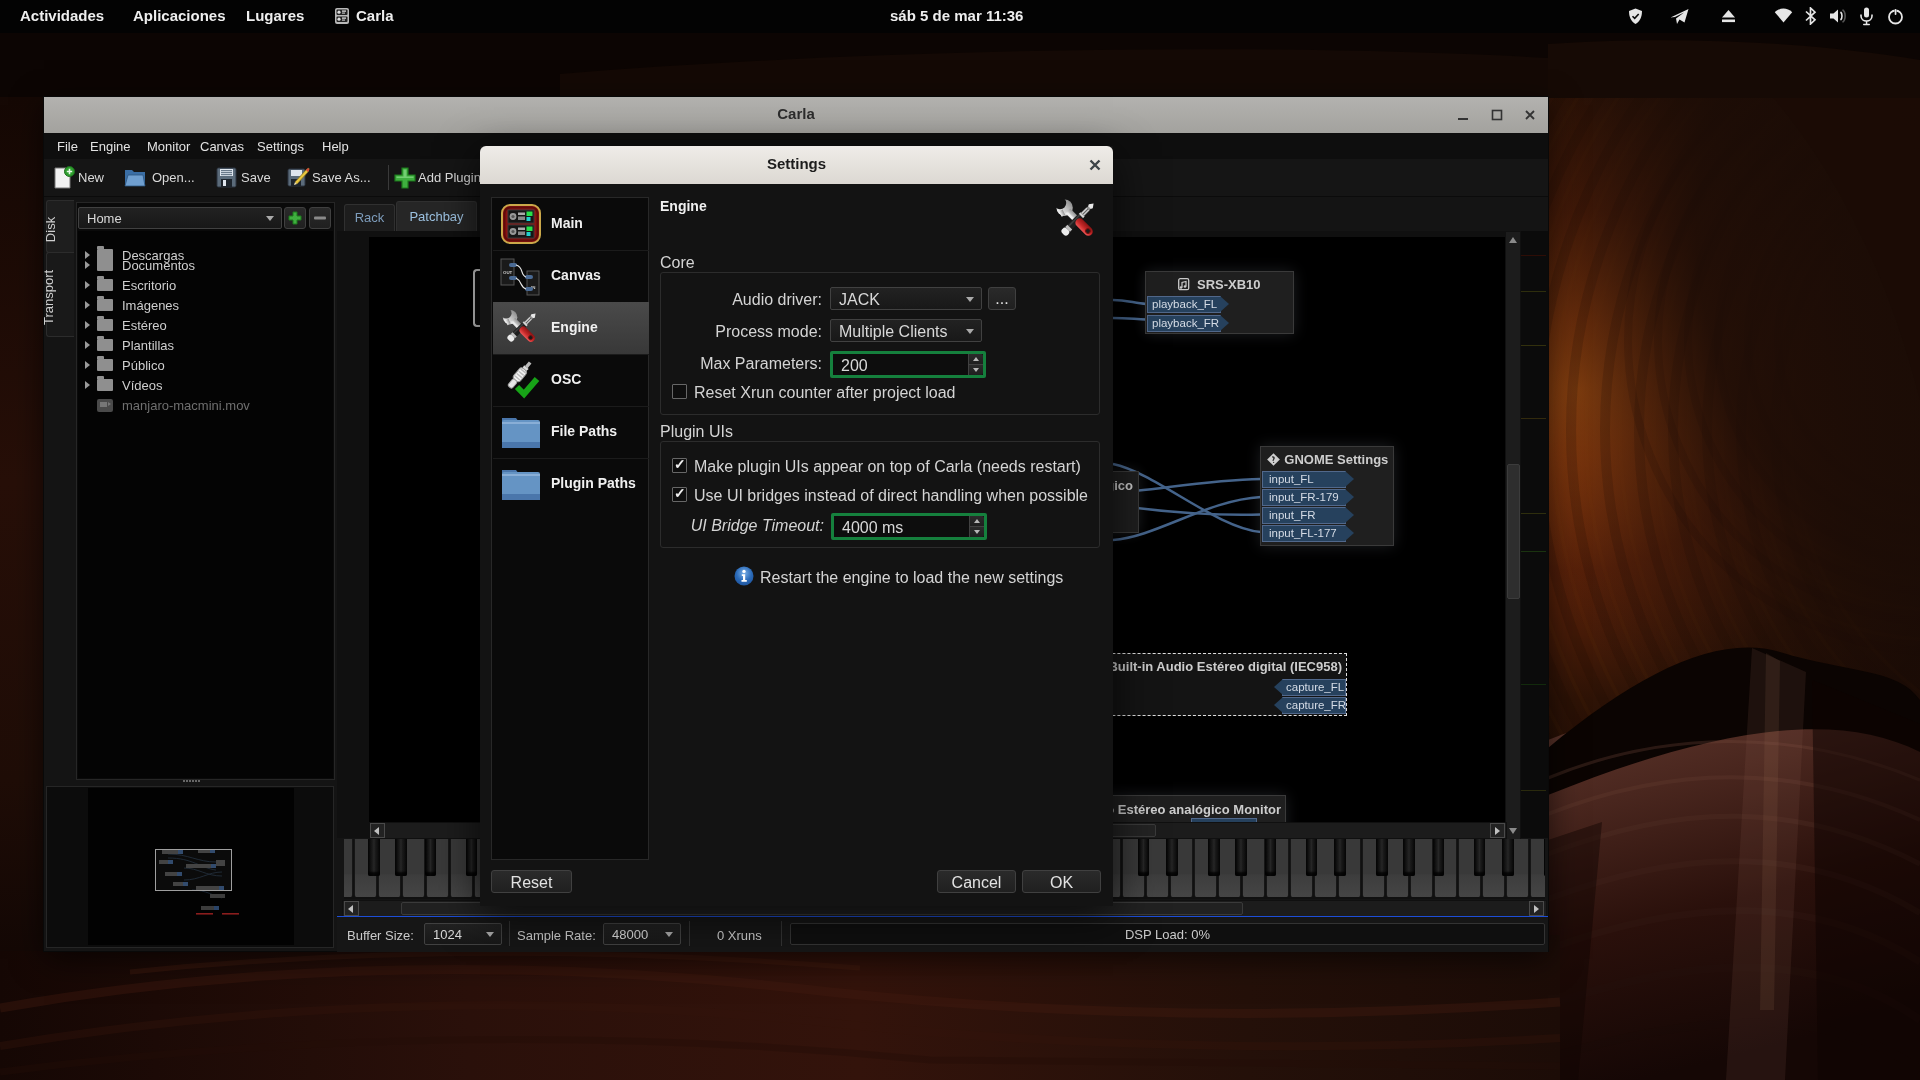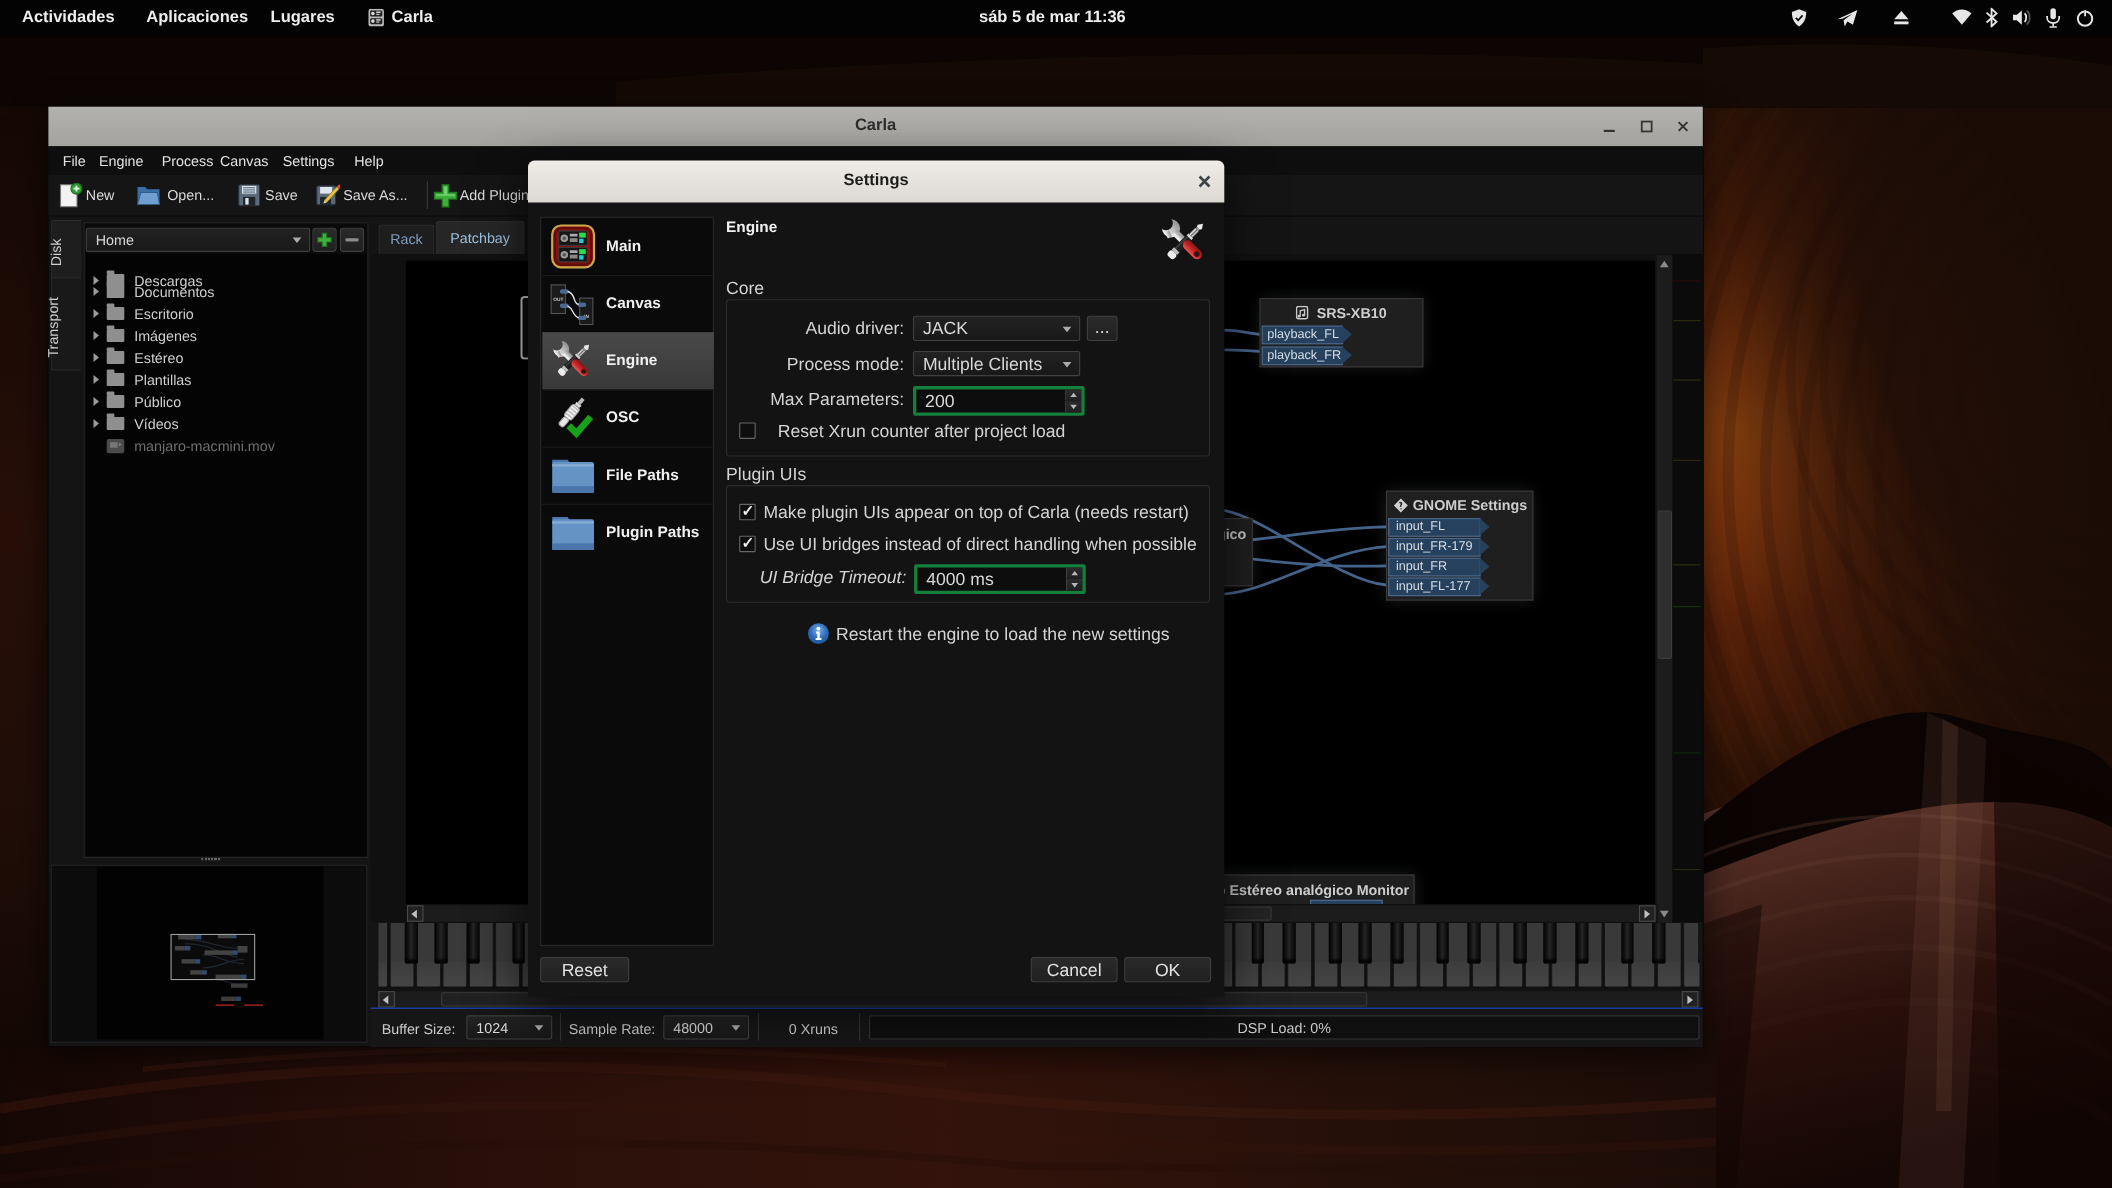--- a/index.html
+++ b/index.html
@@ -264,21 +264,21 @@
       <div class="t">Carla</div>
     <svg class="abs" style="left:1412px;top:10px;" width="80" height="16" viewBox="0 0 80 16">
       <rect x="2" y="11" width="10" height="2" fill="#333"></rect>
       <rect x="36.5" y="3.5" width="9" height="9" fill="none" stroke="#333" stroke-width="1.6"></rect>
       <path d="M70 4 L78 12 M78 4 L70 12" stroke="#333" stroke-width="1.8"></path>
     </svg>
   </div>
   <div id="menubar">
     <span style="left:13px;">File</span>
       <span style="left:46px;">Engine</span>
-    <span style="left:103px;">Process</span>
+    <span style="left:103px;">Monitor</span>
       <span style="left:156px;">Canvas</span>
     <span style="left:213px;">Settings</span>
       <span style="left:278px;">Help</span>
   </div>
   <div id="toolbar">
     <svg class="abs" style="left:8px;top:7px;" width="24" height="24" viewBox="0 0 24 24">
       <path d="M3 2 L14 2 L18 6 L18 22 L3 22 Z" fill="#f2f2f2" stroke="#777" stroke-width="1"></path>
       <path d="M14 2 L14 6 L18 6 Z" fill="#bbb"></path>
       <circle cx="17.5" cy="5.5" r="5" fill="#2e9e2e" stroke="#1c6e1c"></circle>
       <path d="M17.5 2.8 L17.5 8.2 M14.8 5.5 L20.2 5.5" stroke="#eafaea" stroke-width="1.6"></path>
@@ -476,20 +476,25 @@
               <path d="M6 4.5 C7.5 3.8 9 4.6 8.8 6.2 C8.6 7.4 7.8 7.6 7.9 8.8 L6.6 9 C6.3 7.8 7.2 7.3 7.2 6.4 C7.2 5.6 6.5 5.3 6 5.6 Z M7 10 L8 9.8 L8.3 10.9 L7.2 11.1 Z" fill="#333"></path>
             </svg>
           GNOME Settings</div>
         <div class="port r" style="left:1px;top:24px;width:82px;"><span style="margin-left:6px;">input_FL</span><span class="pt"></span></div>
         <div class="port r" style="left:1px;top:42px;width:82px;"><span style="margin-left:6px;">input_FR-179</span><span class="pt"></span></div>
         <div class="port r" style="left:1px;top:60px;width:82px;"><span style="margin-left:6px;">input_FR</span><span class="pt"></span></div>
         <div class="port r" style="left:1px;top:78px;width:82px;"><span style="margin-left:6px;">input_FL-177</span><span class="pt"></span></div>
       </div>
       <div class="node" style="left:641px;top:234px;width:127px;height:60px;">
         <div style="position:absolute;right:5px;top:6px;white-space:nowrap;font-weight:bold;color:#cdcdcd;font-size:13px;">Built-in Audio Estéreo analógico</div>
+      </div>
+      <div class="node" style="left:693px;top:416px;width:283px;height:61px;background:#141414;border:1px dashed #e0e0e0;box-shadow:none;">
+        <div style="position:absolute;right:4px;top:5px;white-space:nowrap;font-weight:bold;color:#cdcdcd;font-size:13px;">Built-in Audio Estéreo digital (IEC958)</div>
+        <div class="port l" style="left:219px;top:25px;width:62px;"><span style="margin-left:3px;">capture_FL</span><span class="pt"></span></div>
+        <div class="port l" style="left:219px;top:42.5px;width:62px;"><span style="margin-left:3px;">capture_FR</span><span class="pt"></span></div>
       </div>
       <div class="node" style="left:641px;top:558px;width:274px;height:43px;">
         <div style="position:absolute;right:4px;top:6px;white-space:nowrap;font-weight:bold;color:#cdcdcd;font-size:13px;">Built-in Audio Estéreo analógico Monitor</div>
         <div class="port r" style="left:180px;top:22px;width:64px;"><span></span></div>
       </div>
       <div class="abs" style="left:104px;top:32px;width:10px;height:54px;background:#0d0d0d;border:2px solid #c9c9c9;border-right:none;border-radius:4px 0 0 4px;"></div>
     </div>
     <div class="sbV" style="left:1168px;top:0px;width:14px;height:607px;">
       <div class="abs" style="left:3px;top:5px;width:0;height:0;border-left:4px solid transparent;border-right:4px solid transparent;border-bottom:6px solid #8a8a8a;"></div>
       <div class="abs" style="left:1px;top:232px;width:11px;height:133px;background:#2e2e2e;border:1px solid #3c3c3c;border-radius:2px;"></div>
@@ -733,21 +738,21 @@
   <div class="spin" style="left:350px;top:205px;width:150px;height:21px;">
       <span class="cv">200</span>
     <div class="spbtn" style="top:0;height:10px;border-radius:0 2px 0 0;">
         <div class="abs" style="left:3.5px;top:3px;width:0;height:0;border-left:3.5px solid transparent;border-right:3.5px solid transparent;border-bottom:4px solid #b8b8b8;"></div>
       </div>
     <div class="spbtn" style="bottom:0;height:10px;border-top:1px solid #414141;border-radius:0 0 2px 0;">
         <div class="abs" style="left:3.5px;top:3px;width:0;height:0;border-left:3.5px solid transparent;border-right:3.5px solid transparent;border-top:4px solid #b8b8b8;"></div>
       </div>
   </div>
   <div class="cb" style="left:192px;top:238px;"></div>
-  <div class="dlbl" style="left:214px;top:238px;margin-left:13px;">Reset Xrun counter after project load</div>
+  <div class="dlbl" style="left:214px;top:238px;">Reset Xrun counter after project load</div>
 
   <div class="dlbl" style="left:180px;top:277px;">Plugin UIs</div>
   <div class="grp" style="left:180px;top:295px;width:438px;height:105px;"></div>
   <div class="cb on" style="left:192px;top:312px;"></div>
   <div class="dlbl" style="left:214px;top:312px;">Make plugin UIs appear on top of Carla (needs restart)</div>
   <div class="cb on" style="left:192px;top:341px;"></div>
   <div class="dlbl" style="left:214px;top:341px;">Use UI bridges instead of direct handling when possible</div>
   <div class="dlbl" style="left:184px;top:371px;width:160px;text-align:right;font-style:italic;">UI Bridge Timeout:</div>
   <div class="spin" style="left:351px;top:367px;width:150px;height:21px;">
       <span class="cv">4000 ms</span>

